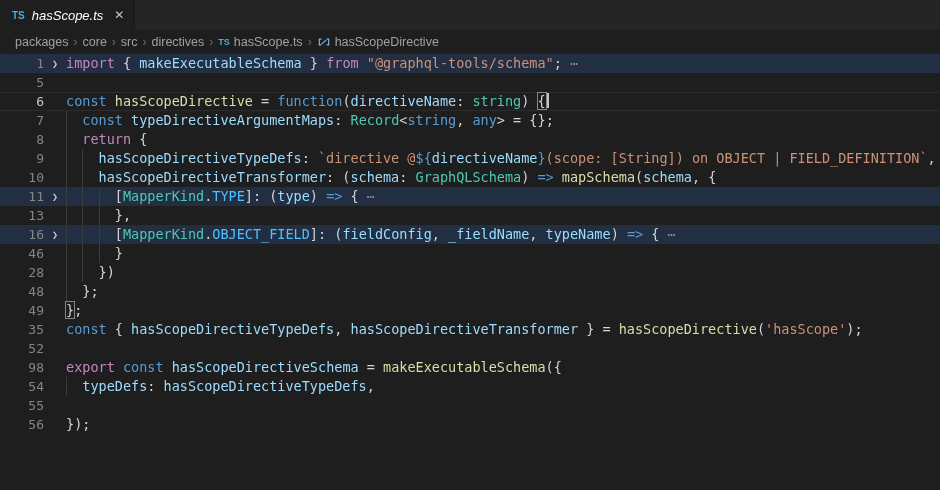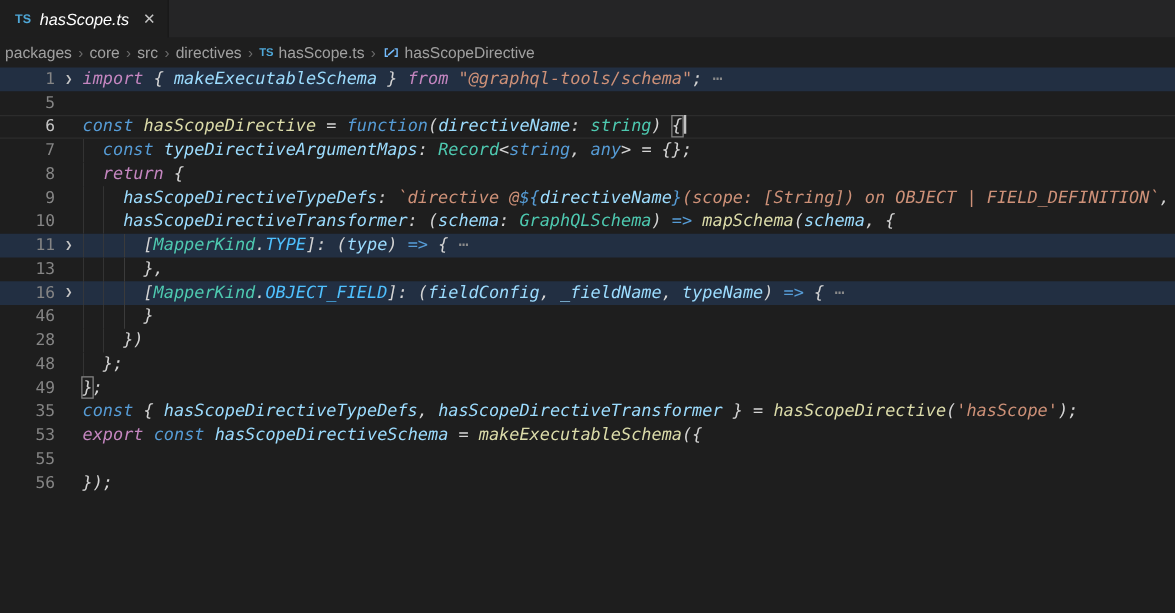--- a/index.html
+++ b/index.html
@@ -8,38 +8,38 @@
 
   
   .tabbar{height:30px;background:#252526;display:flex;align-items:stretch;}
   .tab{background:#1e1e1e;display:flex;align-items:center;padding:0 10px 0 12px;gap:7px;
        border-right:1px solid #191919;cursor:pointer;min-width:110px;}
   .ts-icon{color:#4fa8d8;font-weight:bold;font-size:10px;letter-spacing:0;}
   .tab-label{color:#ffffff;font-style:italic;font-size:13px;}
   .tab-close{color:#c5c5c5;font-size:12px;margin-left:4px;line-height:1;}
 
   
-  .breadcrumbs{height:24px;display:flex;align-items:center;padding-left:4px;gap:5px;
+  .breadcrumbs{height:24px;display:flex;align-items:center;padding-left:15px;gap:5px;
                font-size:12.5px;color:#a0a0a0;background:#1e1e1e;}
   .bc-sep{color:#6b6b6b;font-size:12px;}
   .bc-item{display:flex;align-items:center;gap:4px;cursor:pointer;}
   .bc-ts{color:#4fa8d8;font-weight:bold;font-size:9px;}
   .bc-svg{display:inline-block;vertical-align:middle;}
 
   
   .editor{position:relative;background:#1e1e1e;}
   .row{display:flex;height:19px;line-height:19px;position:relative;
        font-family:"DejaVu Sans Mono",monospace;font-size:13.5px;}
   .row.hl{background:#222f42;}
   .row.cur{box-shadow:inset 0 1px 0 #2c2c2c, inset 0 -1px 0 #2c2c2c;}
   .gutter{flex:0 0 66px;display:flex;color:#858585;user-select:none;}
   .num{flex:0 0 44px;text-align:right;font-size:13px;}
   .row.cur .num{color:#c6c6c6;}
   .chev{flex:0 0 22px;text-align:center;color:#c5c5c5;font-size:10px;line-height:19px;cursor:pointer;}
-  .code{white-space:pre;color:#d4d4d4;cursor:text;font-style:italic;}
+  .code{white-space:pre;color:#d4d4d4;cursor:text;}
   .iguide{display:inline-block;width:2ch;height:19px;vertical-align:top;
           box-shadow:inset 1px 0 0 #3b3b3b;}
   .tok{white-space:pre;}
   .brk{outline:1px solid #868686;outline-offset:0px;}
   .cursor{display:inline-block;width:2px;height:15px;background:#c2c2c2;
           vertical-align:-2px;margin-left:1px;}
 </style>
 </head>
 <body>
 
@@ -176,27 +176,41 @@
     </div>
     <div class="row">
       <div class="gutter">
         <span class="num">35</span>
         <span class="chev"></span>
       </div>
       <div class="code"><span class="tok" style="color: rgb(86, 156, 214);">const</span><span class="tok" style="color: rgb(212, 212, 212);"> { </span><span class="tok" style="color: rgb(156, 220, 254);">hasScopeDirectiveTypeDefs</span><span class="tok" style="color: rgb(212, 212, 212);">, </span><span class="tok" style="color: rgb(156, 220, 254);">hasScopeDirectiveTransformer</span><span class="tok" style="color: rgb(212, 212, 212);"> } = </span><span class="tok" style="color: rgb(220, 220, 170);">hasScopeDirective</span><span class="tok" style="color: rgb(212, 212, 212);">(</span><span class="tok" style="color: rgb(206, 145, 120);">'hasScope'</span><span class="tok" style="color: rgb(212, 212, 212);">);</span></div>
     </div>
     <div class="row">
       <div class="gutter">
-        <span class="num">53</span>
+        <span class="num">52</span>
+        <span class="chev"></span>
+      </div>
+      <div class="code"></div>
+    </div>
+    <div class="row">
+      <div class="gutter">
+        <span class="num">98</span>
         <span class="chev"></span>
       </div>
       <div class="code"><span class="tok" style="color: rgb(197, 134, 192);">export</span><span class="tok" style="color: rgb(212, 212, 212);"> </span><span class="tok" style="color: rgb(86, 156, 214);">const</span><span class="tok" style="color: rgb(212, 212, 212);"> </span><span class="tok" style="color: rgb(156, 220, 254);">hasScopeDirectiveSchema</span><span class="tok" style="color: rgb(212, 212, 212);"> = </span><span class="tok" style="color: rgb(220, 220, 170);">makeExecutableSchema</span><span class="tok" style="color: rgb(212, 212, 212);">({</span></div>
     </div>
     <div class="row">
       <div class="gutter">
+        <span class="num">54</span>
+        <span class="chev"></span>
+      </div>
+      <div class="code"><span class="iguide"></span><span class="tok" style="color: rgb(156, 220, 254);">typeDefs</span><span class="tok" style="color: rgb(212, 212, 212);">: </span><span class="tok" style="color: rgb(156, 220, 254);">hasScopeDirectiveTypeDefs</span><span class="tok" style="color: rgb(212, 212, 212);">,</span></div>
+    </div>
+    <div class="row">
+      <div class="gutter">
         <span class="num">55</span>
         <span class="chev"></span>
       </div>
     </div>
     <div class="row">
       <div class="gutter">
         <span class="num">56</span>
         <span class="chev"></span>
       </div>
       <div class="code"><span class="tok" style="color: rgb(212, 212, 212);">});</span></div>

